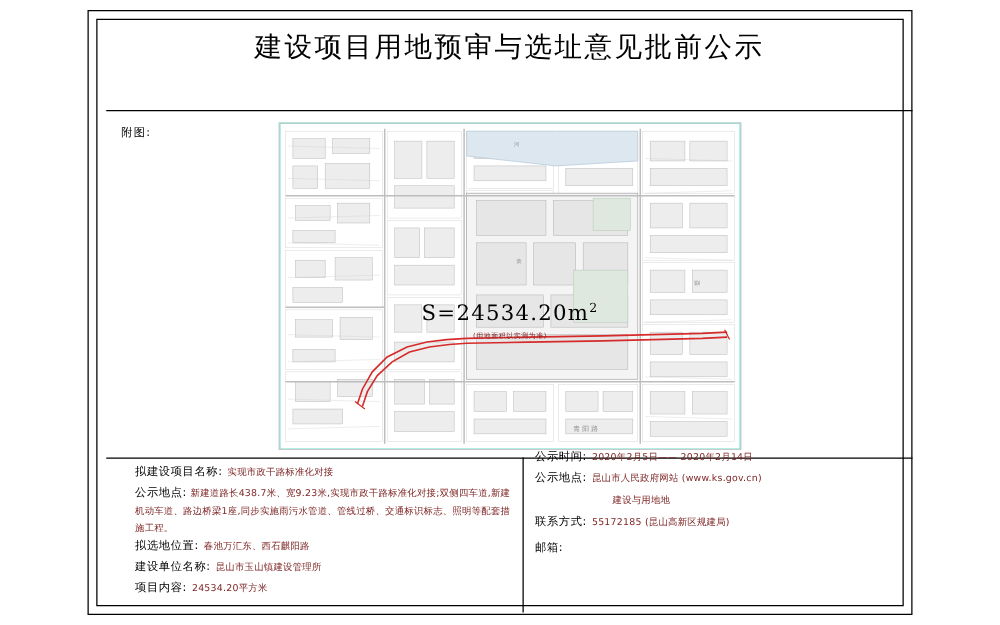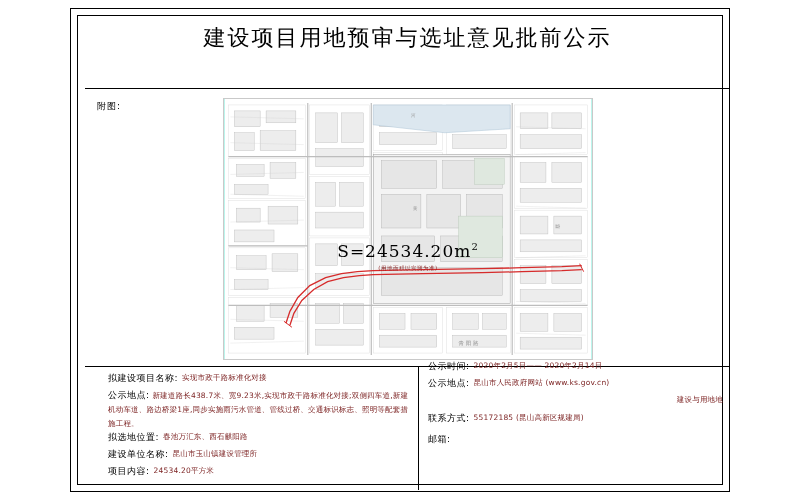--- a/index.html
+++ b/index.html
@@ -179,21 +179,20 @@
     padding-left: 4px;
     font-size: 7.5px;
     color: #7a1f1f;
     letter-spacing: 0.2px;
   }
   .right-val2 {
     font-size: 7.5px;
     color: #7a1f1f;
     letter-spacing: 0.2px;
     padding-left: 62px;
-    text-align: right;
   }
   .mailval {
     font-size: 7.5px;
     color: #7a1f1f;
     letter-spacing: 0.2px;
     padding-left: 4px;
   }
 </style>
 </head>
 <body>

